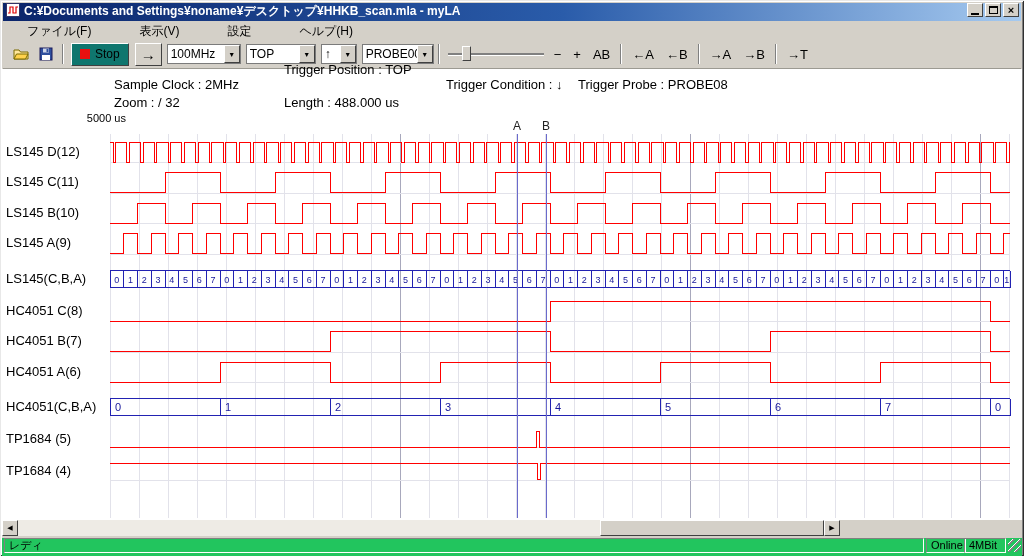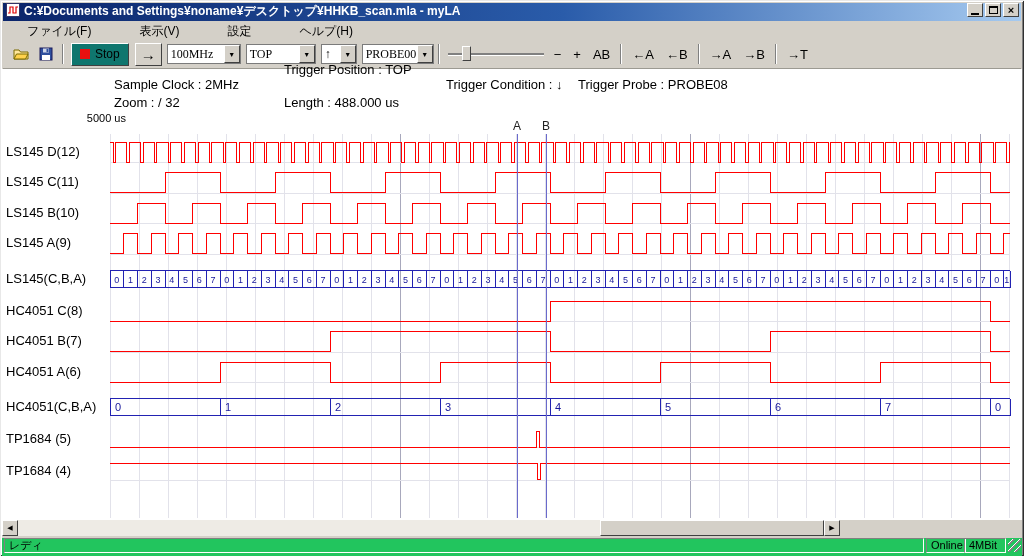--- a/index.html
+++ b/index.html
@@ -26,21 +26,21 @@
            padding-left:5px;border-bottom:1px solid #9c9a92;}
   .tbtn{width:25px;height:23px;display:flex;align-items:center;justify-content:center;flex:none;}
   .tsep{width:0;height:20px;border-left:1px solid #808080;border-right:1px solid #fff;margin:0 4px;flex:none;}
   .stopbtn{height:23px;display:flex;align-items:center;gap:5px;padding:0 8px;background:#0f766e;
            border:1px solid;border-color:#fff #404040 #404040 #fff;font-size:12px;margin:0 3px;flex:none;box-sizing:border-box;}
   .stop-ico{width:10px;height:10px;background:#e81010;flex:none;}
   .runbtn{width:27px;height:23px;background:#d4d0c8;border:1px solid;border-color:#fff #404040 #404040 #fff;
           display:flex;align-items:center;justify-content:center;font-size:15px;font-weight:bold;margin-left:3px;flex:none;box-sizing:border-box;}
   .combo{height:20px;background:#fff;border:1px solid #7b7b7b;display:flex;align-items:center;
          font-size:12px;margin-left:5px;flex:none;box-sizing:border-box;}
-  .combo .val{padding:0 3px;flex:1;white-space:nowrap;overflow:hidden;font-family:Liberation Serif, serif;}
+  .combo .val{padding:0 3px;flex:1;white-space:nowrap;overflow:hidden;}
   .combo .dd{width:16px;height:18px;background:#d4d0c8;border:1px solid;border-color:#fff #404040 #404040 #fff;
              display:flex;align-items:center;justify-content:center;flex:none;box-sizing:border-box;}
   .dd-glyph{font-size:7px;line-height:7px;}
   .w-clock{width:74px}.w-pos{width:70px}.w-edge{width:36px}.w-probe{width:72px}
   .slider{position:relative;width:100px;height:22px;margin:0 2px;flex:none;}
   .slider .track{position:absolute;left:2px;right:2px;top:10px;height:2px;background:#808080;border-bottom:1px solid #fff;}
   .slider .thumb{position:absolute;left:16px;top:3px;width:9px;height:15px;background:#d4d0c8;
                  border:1px solid;border-color:#fff #404040 #404040 #fff;box-sizing:border-box;}
   .flatbtn{height:22px;display:flex;align-items:center;padding:0 6px;font-size:13px;color:#000;flex:none;}
   

